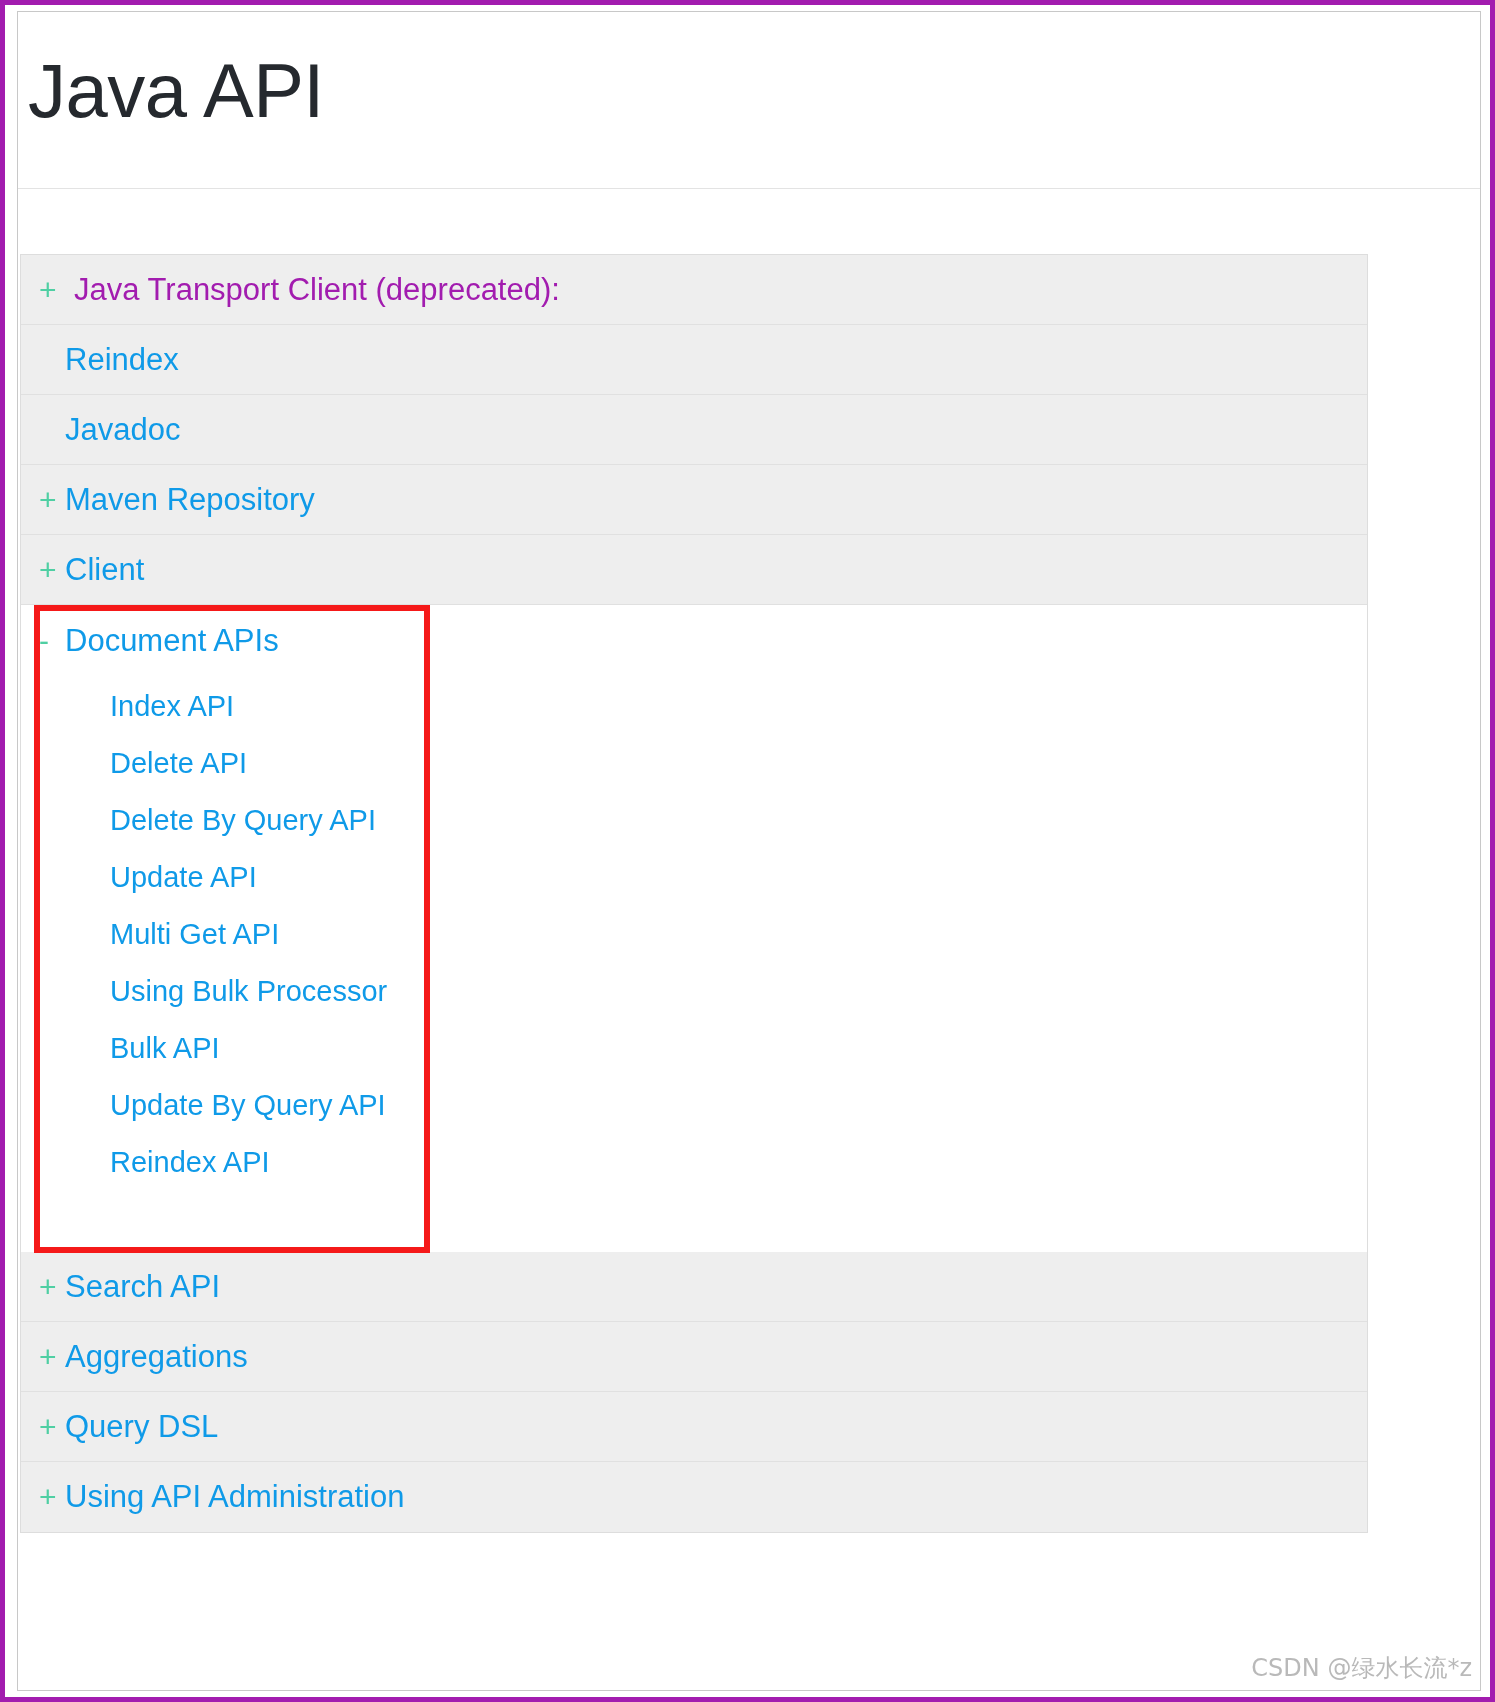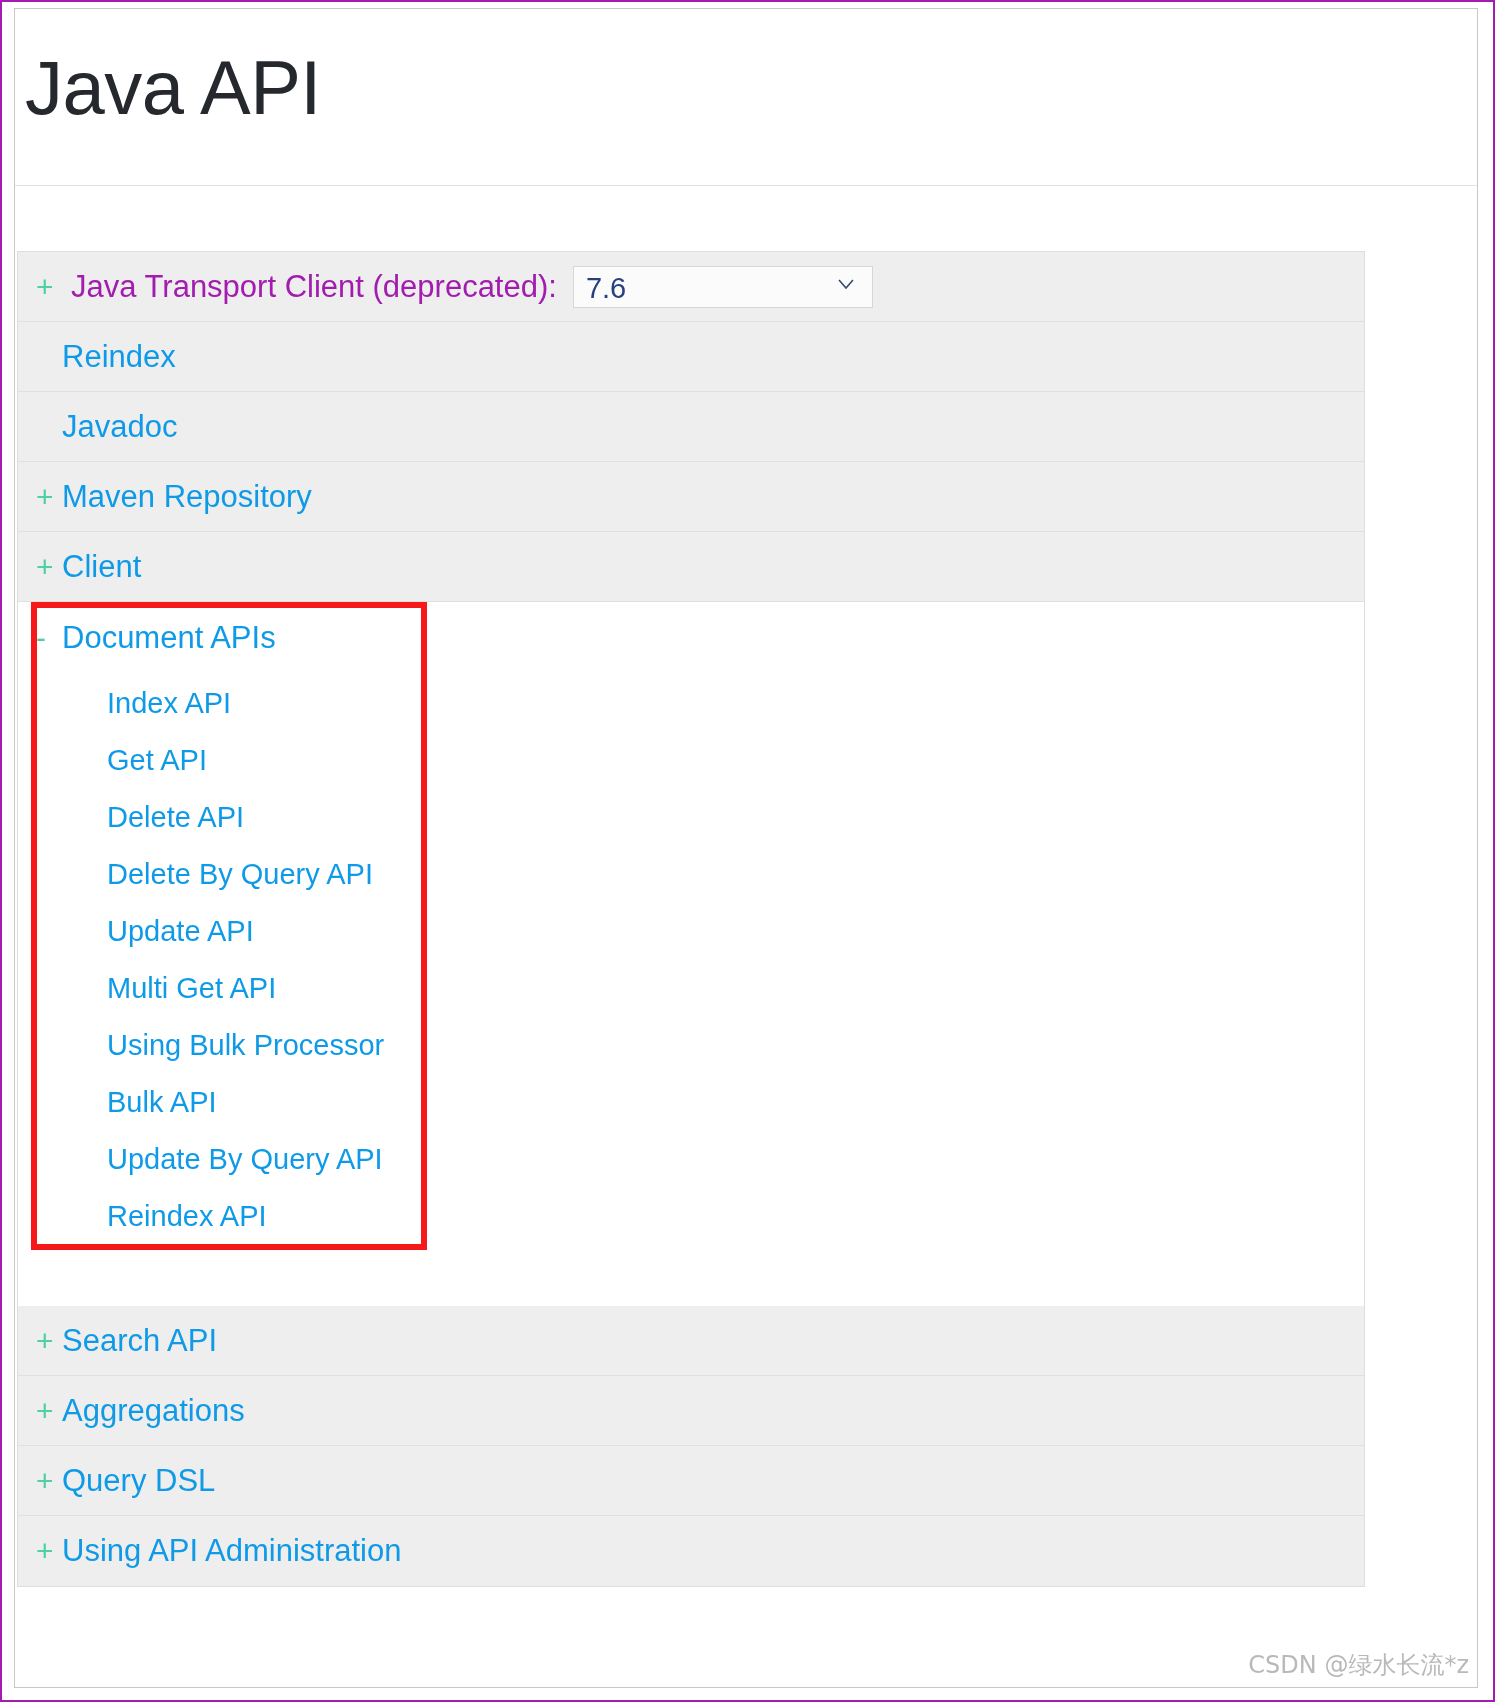--- a/index.html
+++ b/index.html
@@ -13,21 +13,21 @@
     font-family: "Liberation Sans", sans-serif;
     -webkit-font-smoothing: antialiased;
   }
 
   
   #screen {
     position: relative;
     width: 1495px;
     height: 1702px;
     box-sizing: border-box;
-    border: 2px solid #a21caf;
+    border: 5px solid #a21caf;
     background: #ffffff;
     overflow: hidden;
   }
 
   
   #page-frame {
     position: absolute;
     left: 12px;
     top: 6px;
     width: 1464px;
@@ -217,28 +217,20 @@
     <div id="title-block">
       <div id="page-title">Java API</div>
     </div>
     <div id="title-rule"></div>
 
     <div id="toc">
 
       <div class="toc-row">
         <span class="toggle">+</span>
         <span class="toc-label deprecated">Java Transport Client (deprecated):</span>
-        <span class="version-select">
-          <span class="val">7.6</span>
-          <span class="chev">
-            <svg width="20" height="20" viewBox="0 0 20 20" aria-hidden="true">
-              <path d="M3 6 L10 14 L17 6" fill="none" stroke="#3a4a6b" stroke-width="1.6"></path>
-            </svg>
-          </span>
-        </span>
       </div>
 
       <div class="toc-row">
         <span class="toggle blank"></span>
         <span class="toc-label">Reindex</span>
       </div>
 
       <div class="toc-row">
         <span class="toggle blank"></span>
         <span class="toc-label">Javadoc</span>
@@ -260,23 +252,20 @@
         <div class="doc-head">
           <span class="toggle">-</span>
           <span class="toc-label">Document APIs</span>
         </div>
 
         <ul class="sub-list">
           <li class="sub-item">
             <span class="sub-label">Index API</span>
           </li>
           <li class="sub-item">
-            <span class="sub-label">Get API</span>
-          </li>
-          <li class="sub-item">
             <span class="sub-label">Delete API</span>
           </li>
           <li class="sub-item">
             <span class="sub-label">Delete By Query API</span>
           </li>
           <li class="sub-item">
             <span class="sub-label">Update API</span>
           </li>
           <li class="sub-item">
             <span class="sub-label">Multi Get API</span>

